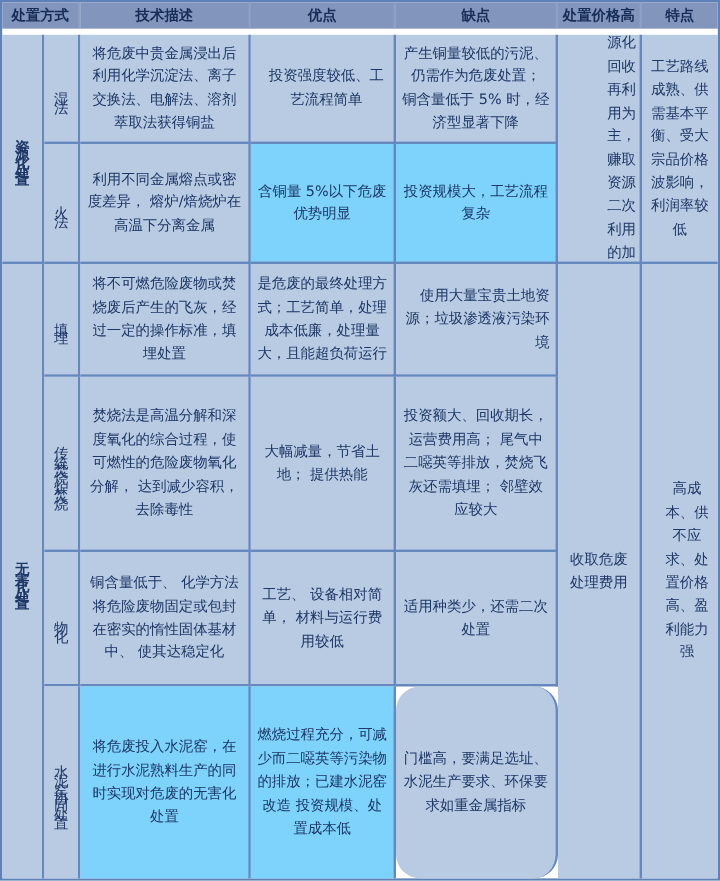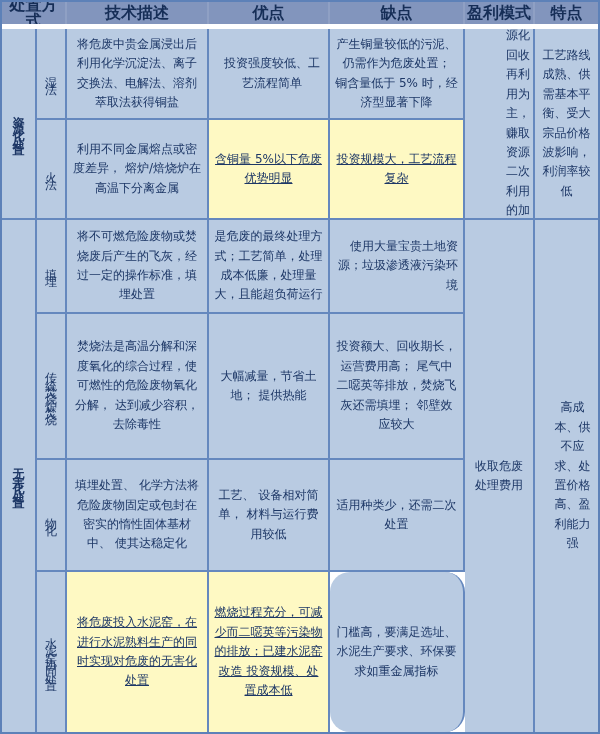--- a/index.html
+++ b/index.html
@@ -13,41 +13,41 @@
   }
   .cell{
     box-sizing:border-box;
     border-right:2px solid #6588be;border-bottom:2px solid #6588be;
     background:#b9cbe2;color:#1d3766;
     display:flex;align-items:center;justify-content:center;
     text-align:center;font-size:12px;line-height:1.62;
     padding:2px 5px;overflow:hidden;
   }
   .hdr{
-    background:#8295bd;color:#162e57;font-weight:bold;font-size:16px;
+    background:#8295bd;color:#162e57;font-weight:bold;font-size:12px;
     border-bottom:none;border-right:2px solid #8fa0c4;padding:0 2px;line-height:1;
   }
   .gap{grid-column:1/8;grid-row:2;background:#ffffff;border:none;padding:0;}
-  .white{background:#fef9c3;text-decoration:underline;}
+  .white{background:#7dd3fc;}
   .vt{
     writing-mode:vertical-rl;text-orientation:upright;
     letter-spacing:7px;font-size:12px;font-weight:bold;padding:2px 0;line-height:1;
   }
   .vt2{font-weight:normal;}
 </style>
 </head>
 <body>
 
 <div class="tbl">
 
   <div class="cell hdr" style="grid-column:1/3;grid-row:1;">处置方式</div>
   <div class="cell hdr" style="grid-column:3;grid-row:1;">技术描述</div>
   <div class="cell hdr" style="grid-column:4;grid-row:1;">优点</div>
   <div class="cell hdr" style="grid-column:5;grid-row:1;">缺点</div>
-  <div class="cell hdr" style="grid-column:6;grid-row:1;">盈利模式</div>
+  <div class="cell hdr" style="grid-column:6;grid-row:1;">处置价格高</div>
   <div class="cell hdr" style="grid-column:7;grid-row:1;border-right:none;">特点</div>
 
   <div class="cell gap"></div>
 
   <div class="cell vt" style="grid-column:1;grid-row:3/5;">资源化处置</div>
 
   <div class="cell vt vt2" style="grid-column:2;grid-row:3;">湿法</div>
   <div class="cell" style="grid-column:3;grid-row:3;">将危废中贵金属浸出后利用化学沉淀法、离子交换法、电解法、溶剂萃取法获得铜盐</div>
   <div class="cell" style="grid-column:4;grid-row:3;padding-left:12px;">投资强度较低、工艺流程简单</div>
   <div class="cell" style="grid-column:5;grid-row:3;">产生铜量较低的污泥、仍需作为危废处置； 铜含量低于 5% 时，经济型显著下降</div>
@@ -66,21 +66,21 @@
   <div class="cell" style="grid-column:3;grid-row:5;">将不可燃危险废物或焚烧废后产生的飞灰，经过一定的操作标准，填埋处置</div>
   <div class="cell" style="grid-column:4;grid-row:5;">是危废的最终处理方式；工艺简单，处理成本低廉，处理量大，且能超负荷运行</div>
   <div class="cell" style="grid-column:5;grid-row:5;text-align:right;">使用大量宝贵土地资源；垃圾渗透液污染环境</div>
 
   <div class="cell vt vt2" style="grid-column:2;grid-row:6;">传统焚烧炉焚烧</div>
   <div class="cell" style="grid-column:3;grid-row:6;">焚烧法是高温分解和深度氧化的综合过程，使可燃性的危险废物氧化分解， 达到减少容积， 去除毒性</div>
   <div class="cell" style="grid-column:4;grid-row:6;">大幅减量，节省土地； 提供热能</div>
   <div class="cell" style="grid-column:5;grid-row:6;">投资额大、回收期长，运营费用高； 尾气中二噁英等排放，焚烧飞灰还需填埋； 邻壁效应较大</div>
 
   <div class="cell vt vt2" style="grid-column:2;grid-row:7;">物化</div>
-  <div class="cell" style="grid-column:3;grid-row:7;">填埋处置、 化学方法将危险废物固定或包封在密实的惰性固体基材中、 使其达稳定化</div>
+  <div class="cell" style="grid-column:3;grid-row:7;">铜含量低于、 化学方法将危险废物固定或包封在密实的惰性固体基材中、 使其达稳定化</div>
   <div class="cell" style="grid-column:4;grid-row:7;">工艺、 设备相对简单， 材料与运行费用较低</div>
   <div class="cell" style="grid-column:5;grid-row:7;">适用种类少，还需二次处置</div>
 
   <div class="cell vt vt2" style="grid-column:2;grid-row:8;border-bottom:none;">水泥窑协同处置</div>
   <div class="cell white" style="grid-column:3;grid-row:8;border-bottom:none;">将危废投入水泥窑，在进行水泥熟料生产的同时实现对危废的无害化处置</div>
   <div class="cell white" style="grid-column:4;grid-row:8;border-bottom:none;">燃烧过程充分，可减少而二噁英等污染物的排放；已建水泥窑改造 投资规模、处置成本低</div>
   <div class="cell" style="grid-column:5;grid-row:8;border-bottom:none;border-radius:20px;">门槛高，要满足选址、水泥生产要求、环保要求如重金属指标</div>
 
   <div class="cell" style="grid-column:6;grid-row:5/9;border-bottom:none;">收取危废处理费用</div>
   <div class="cell" style="grid-column:7;grid-row:5/9;border-right:none;border-bottom:none;padding-left:17px;">高成本、供不应求、处置价格高、盈利能力强</div>

